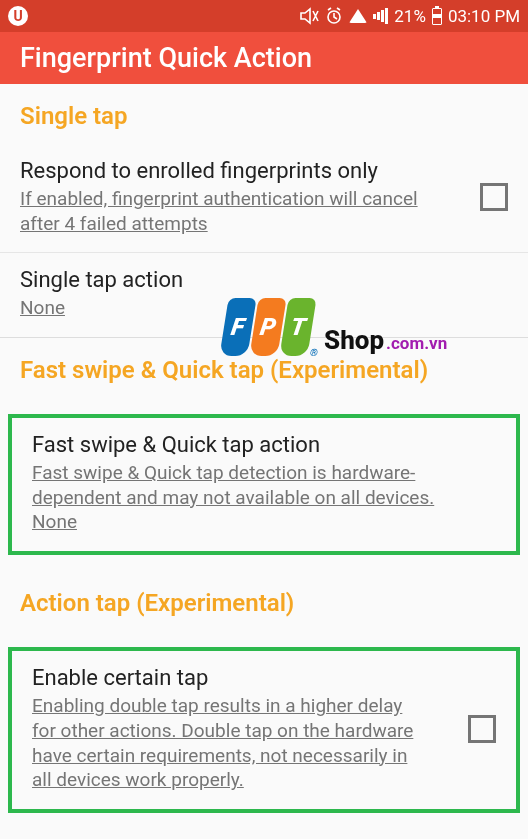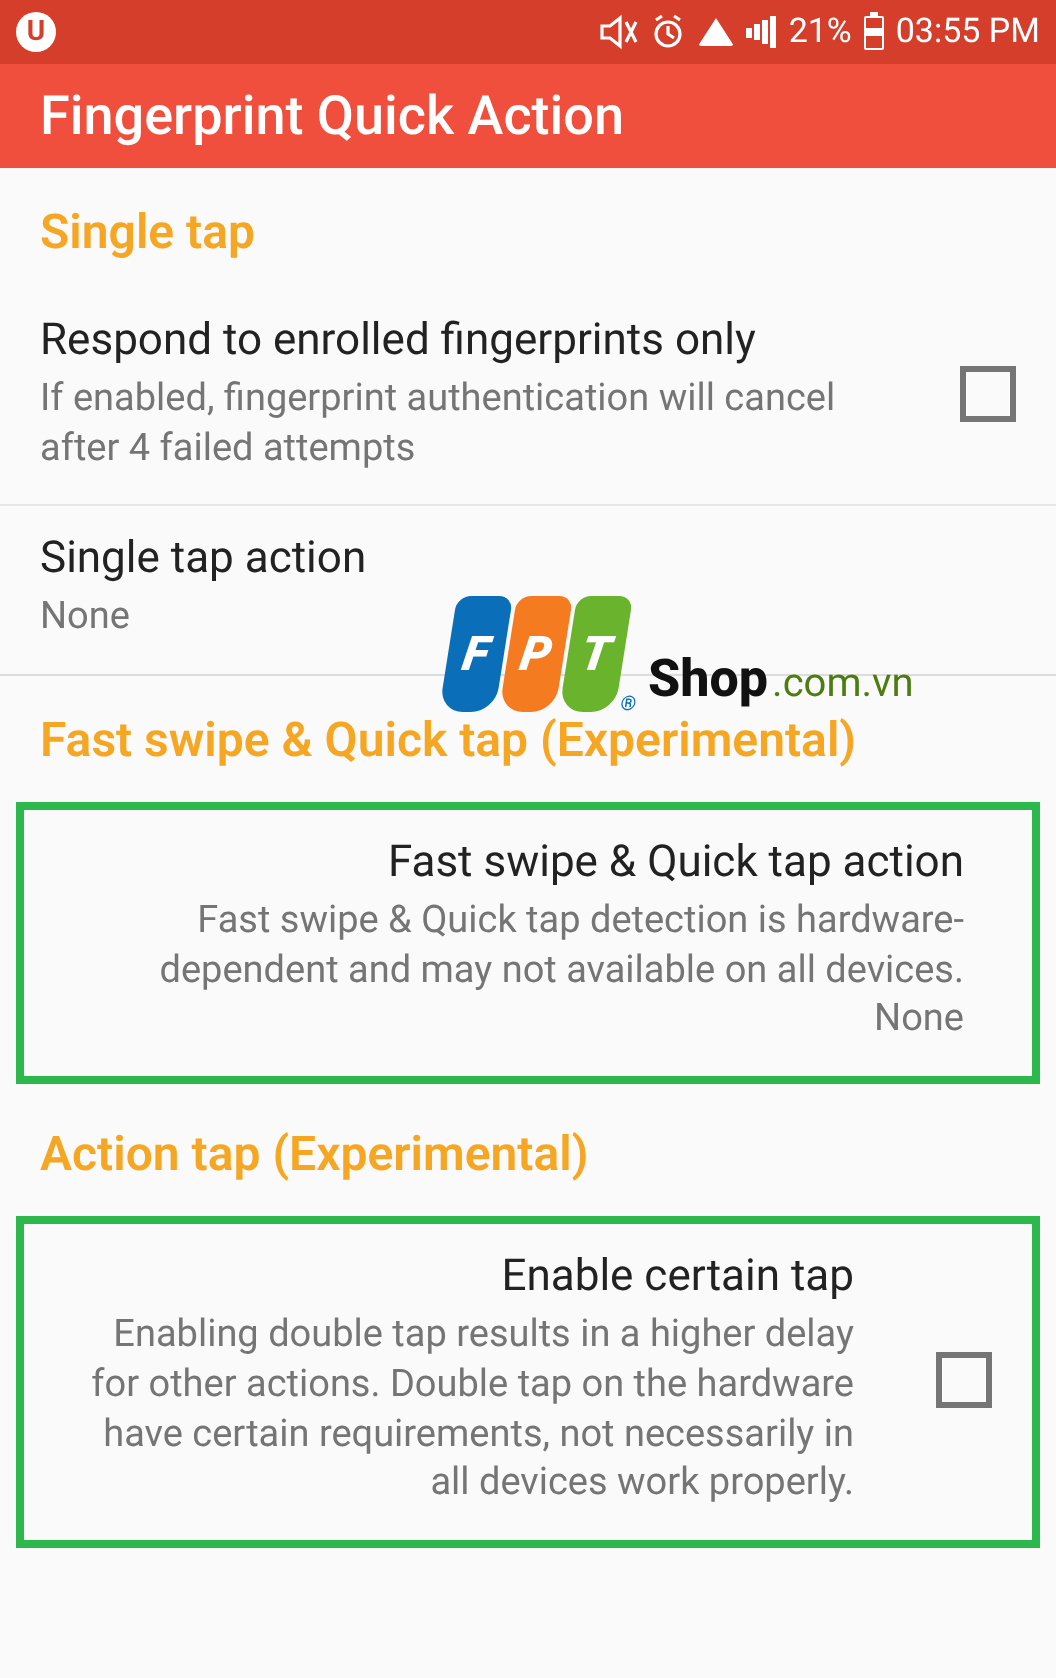--- a/index.html
+++ b/index.html
@@ -73,36 +73,36 @@
 .setting-text { flex: 1; padding-right: 14px; }
 .setting-title {
   font-size: 22px;
   color: #222;
   margin-bottom: 4px;
 }
 .setting-desc {
   font-size: 19px;
   color: #757575;
   line-height: 1.3;
+  text-decoration: underline;
 }
 .checkbox {
   width: 28px;
   height: 28px;
   border: 3px solid #757575;
   flex-shrink: 0;
 }
 .divider-wide {
   height: 1px;
   background: #ddd;
 }
 .highlight-box {
   border: 4px solid #2db84d;
-  margin: 3px 8px;
+  margin: 16px 8px;
   background: #fafafa;
-  text-align: right;
 }
 .highlight-box .setting-row { border-bottom: none; }
 
 .logo-overlay {
   position: absolute;
   top: 298px;
   left: 224px;
   display: flex;
   align-items: center;
   gap: 4px;
@@ -133,21 +133,21 @@
   color: #0a6fb8;
   font-style: normal;
 }
 .logo-text {
   margin-left: 8px;
   display: flex;
   align-items: baseline;
   gap: 2px;
 }
 .logo-shop { font-size: 26px; font-weight: 800; color: #111; margin-top: 25px; }
-.logo-com { font-size: 20px; font-weight: 400; color: #4d7c0f; }
+.logo-com { font-size: 17px; font-weight: 700; color: #a21caf; }
 .signal-bars {
   display: inline-flex;
   align-items: flex-end;
   gap: 1px;
   height: 16px;
 }
 .signal-bars i {
   width: 3px;
   background: #fff;
   display: block;
@@ -214,21 +214,21 @@
           <i></i>
           <i></i>
         </span>
       </span>
     <span>21%</span>
     <span>
         <span class="batt">
           <i></i>
         </span>
       </span>
-    <span>03:55 PM</span>
+    <span>03:10 PM</span>
   </div>
 </div>
 
 <div class="app-bar">
   <div class="app-title">Fingerprint Quick Action</div>
 </div>
 
 <div class="section-header">Single tap</div>
 
 <div class="setting-row">

